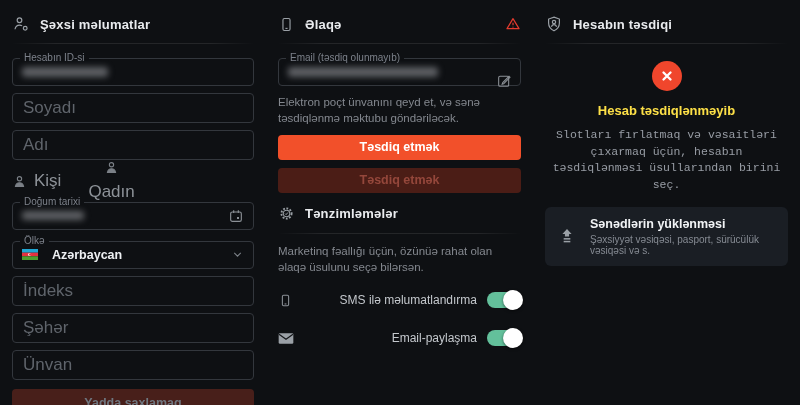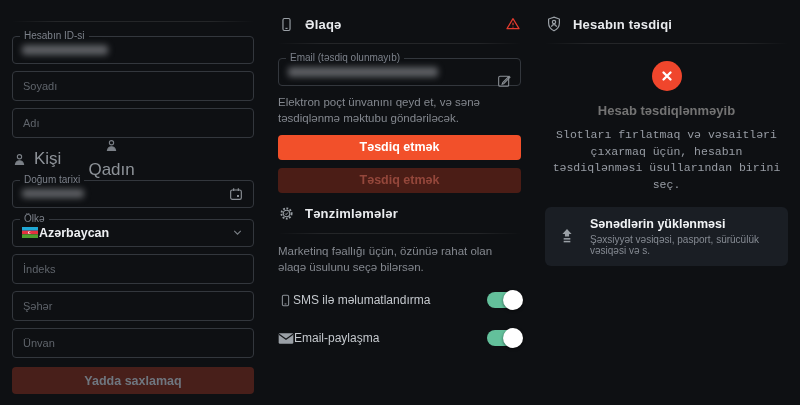--- a/index.html
+++ b/index.html
@@ -9,66 +9,76 @@
   .sec-head{display:flex;align-items:center;gap:10px;height:22px;}
   .sec-title{font-size:13px;font-weight:bold;color:#e9ebee;letter-spacing:.2px;}
   .spacer{flex:1;}
   .hr{height:1px;margin:8px 0 9px;
       background:linear-gradient(90deg,rgba(255,255,255,0),rgba(255,255,255,.09) 18%,rgba(255,255,255,.09) 82%,rgba(255,255,255,0));}
   .icon{display:flex;align-items:center;justify-content:center;flex:0 0 auto;}
   svg{display:block;}
 
   
   .tinput{width:100%;height:30px;background:transparent;border:1px solid #33373d;border-radius:4px;
-          color:#dfe2e5;padding:0 10px;font-size:11px;box-sizing:border-box;outline:none;
+          color:#dfe2e5;padding:0 10px;font-size:17px;box-sizing:border-box;outline:none;
           font-family:"Liberation Sans", sans-serif;margin-top:7px;}
   .tinput::placeholder{color:#5f646b;}
   .fset{border:1px solid #33373d;border-radius:4px;margin:0;padding:0 9px 5px;position:relative;box-sizing:border-box;}
   .fset legend{font-size:10px;color:#7c818a;padding:0 4px;margin-left:-2px;line-height:10px;}
-  .fset .inner{display:flex;align-items:center;height:17px;gap:1px;}
+  .fset .inner{display:flex;align-items:center;height:17px;gap:14px;}
   .blurval{background:rgba(160,163,168,.55);border-radius:3px;filter:blur(3px);}
 
   .btn{width:100%;border:none;border-radius:4px;font-weight:bold;font-size:12.5px;cursor:pointer;
        font-family:"Liberation Sans", sans-serif;}
   .btn-primary{background:#f2502a;color:#ffffff;height:25px;}
   .btn-disabled{background:#4b1d16;color:#94473b;height:25px;}
   .btn-save{background:#481f1a;color:#6f767f;height:27px;margin-top:9px;}
 
   .gender{display:flex;align-items:center;gap:5px;margin-top:11px;color:#8d9298;font-size:17px;height:20px;}
   .gender .opt{display:flex;align-items:center;gap:7px;cursor:pointer;}
   .gender .opt + .opt{margin-left:22px;flex-direction:column;}
 
   .note{font-size:11.5px;color:#84888f;line-height:1.42;margin:8px 0 0;}
   .vsep{width:1px;height:13px;background:#3a3e44;}
 
-  .trow{display:flex;align-items:center;margin-top:15px;height:20px;}
+  .trow{display:flex;align-items:center;gap:10px;margin-top:15px;height:20px;text-align:right;}
   .trow .tlabel{font-size:12px;color:#c4c8cd;flex:1;}
   .toggle{position:relative;width:34px;height:16px;border-radius:8px;background:#63c09b;flex:0 0 auto;cursor:pointer;}
   .toggle .knob{position:absolute;right:-2px;top:-2px;width:20px;height:20px;border-radius:50%;background:#ffffff;
                 box-shadow:0 1px 3px rgba(0,0,0,.55);}
 
   .center{text-align:center;}
   .xcircle{width:30px;height:30px;border-radius:50%;background:#f0462c;margin:17px auto 0;
            display:flex;align-items:center;justify-content:center;}
-  .status-title{font-size:13px;font-weight:bold;color:#737373;margin-top:12px;}
+  .status-title{font-size:13px;font-weight:bold;color:#fde047;margin-top:12px;}
   .status-note{font-size:11.5px;color:#989da5;line-height:1.45;margin:9px 4px 0;font-family:Liberation Mono, monospace;}
   .card{display:flex;align-items:center;gap:13px;background:#1a1e24;border-radius:6px;padding:10px 12px;
         margin-top:13px;text-align:left;cursor:pointer;}
   .card-title{font-size:12.5px;font-weight:bold;color:#f1f3f5;}
   .card-sub{font-size:10px;color:#868b93;margin-top:3px;}
 
   .mt6{margin-top:6px;} .mt8{margin-top:8px;} .mt10{margin-top:10px;} .mt20{margin-top:20px;}
   .email-edit{position:absolute;right:8px;top:10px;}
 </style>
 </head>
 <body>
 
 <div class="page">
 
   <div class="col">
+    <div class="sec-head">
+      <span class="icon">
+        <svg width="18" height="18" viewBox="0 0 24 24" fill="none" stroke="#9aa0a6" stroke-width="1.6">
+          <circle cx="10" cy="7" r="3.1"></circle>
+          <path d="M4 19c.6-3.6 3-5.6 6-5.6 1.3 0 2.5.4 3.5 1.1"></path>
+          <circle cx="17.6" cy="17.6" r="2.5"></circle>
+        </svg>
+      </span>
+      <span class="sec-title">Şəxsi məlumatlar</span>
+    </div>
     <div class="hr"></div>
 
     <fieldset class="fset">
       <legend>Hesabın ID-si</legend>
       <div class="inner">
         <div class="blurval" style="width:86px;height:10px;"></div>
       </div>
     </fieldset>
 
     <input class="tinput" type="text" placeholder="Soyadı" style="">

